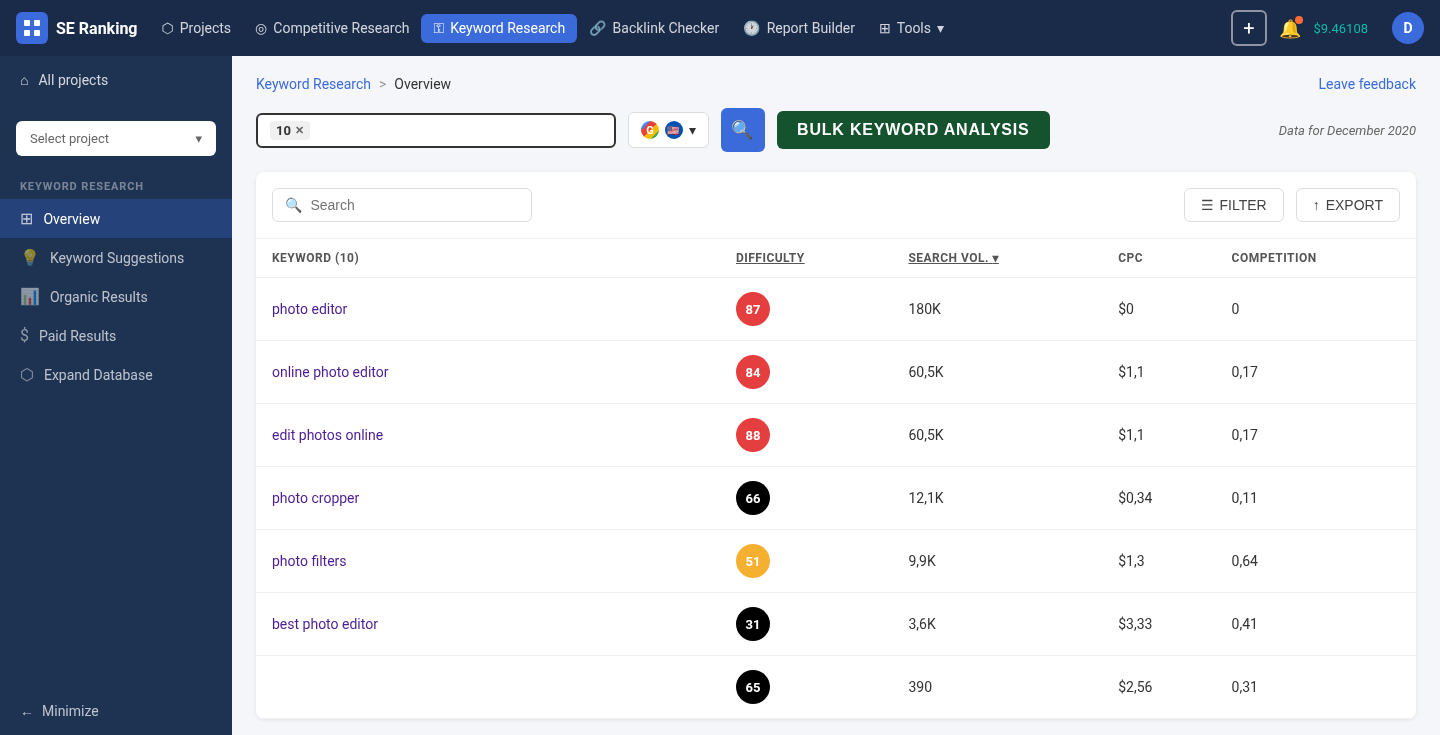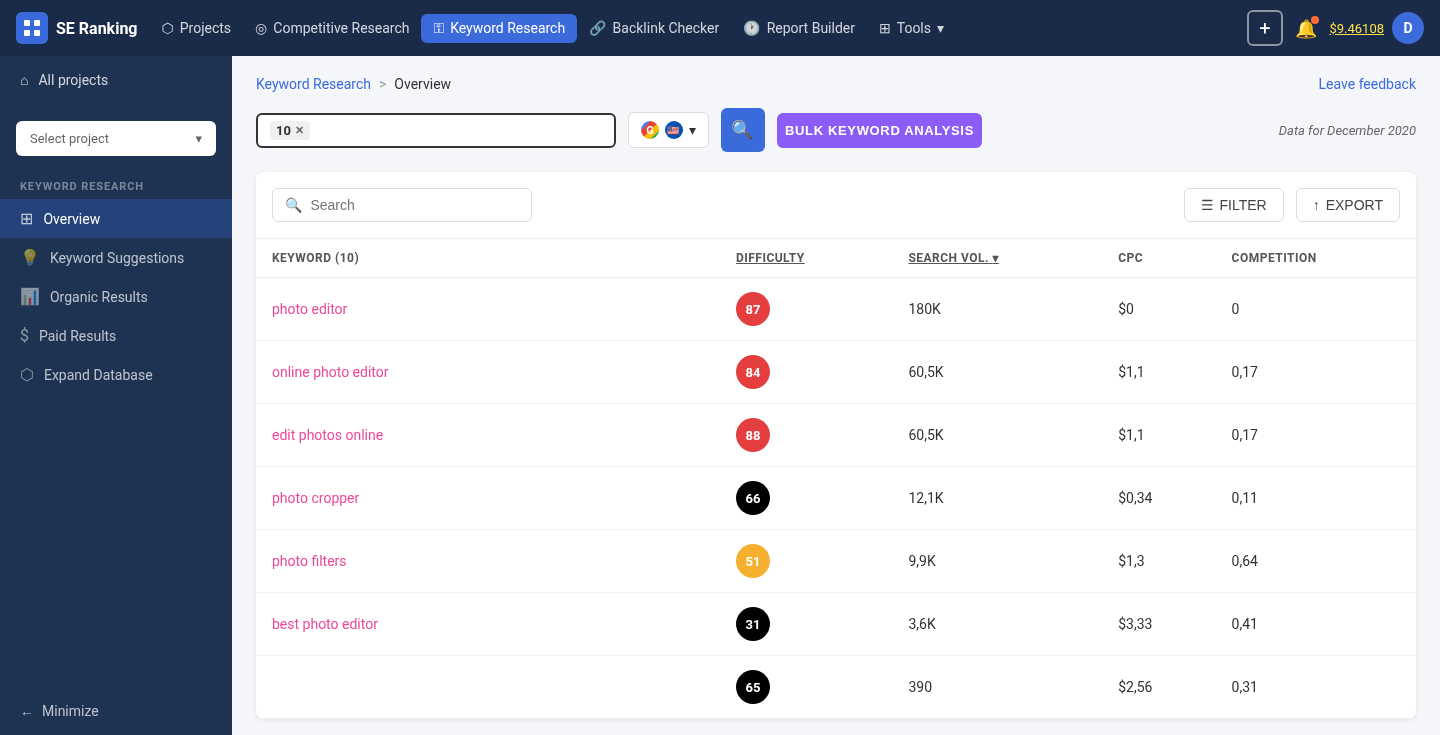--- a/index.html
+++ b/index.html
@@ -53,21 +53,21 @@
     .nav-bell {
       position: relative; color: white; font-size: 18px;
       cursor: pointer; margin-right: 8px; padding: 4px;
     }
     .nav-bell-dot {
       position: absolute; top: 2px; right: 2px;
       width: 8px; height: 8px; background: #ff6b35;
       border-radius: 50%;
     }
     .nav-balance {
-      color: #fde047; font-size: 13px; margin-right: 8px; text-decoration: underline;
+      color: #14b8a6; font-size: 13px; margin-right: 24px;
     }
     .nav-avatar {
       width: 32px; height: 32px;
       background: #3b6bdb;
       border-radius: 50%;
       display: flex; align-items: center; justify-content: center;
       color: white; font-weight: 700; font-size: 14px;
       cursor: pointer;
     }
 
@@ -205,26 +205,26 @@
       background: #3b6bdb;
       color: white;
       border: none;
       border-radius: 6px;
       width: 44px; height: 44px;
       display: flex; align-items: center; justify-content: center;
       cursor: pointer;
       font-size: 18px;
     }
     .bulk-btn {
-      background: #8b5cf6;
+      background: #14532d;
       color: white;
       border: none;
       border-radius: 6px;
-      padding: 10px 8px;
-      font-size: 13px;
+      padding: 10px 20px;
+      font-size: 16px;
       font-weight: 600;
       letter-spacing: 0.05em;
       cursor: pointer;
       text-transform: uppercase;
     }
     .data-for {
       margin-left: auto;
       color: #666;
       font-size: 13px;
       font-style: italic;
@@ -284,21 +284,21 @@
     }
     thead th.sortable { cursor: pointer; text-decoration: underline; }
     tbody tr {
       border-bottom: 1px solid #f0f0f0;
     }
     tbody td {
       padding: 14px 16px;
       font-size: 14px;
       color: #333;
     }
-    .keyword-link { color: #ec4899; cursor: pointer; text-decoration: none; }
+    .keyword-link { color: #4c1d95; cursor: pointer; text-decoration: none; }
 
     
     .diff-badge {
       display: inline-flex;
       align-items: center; justify-content: center;
       width: 34px; height: 34px;
       border-radius: 50%;
       color: white;
       font-weight: 700;
       font-size: 13px;

